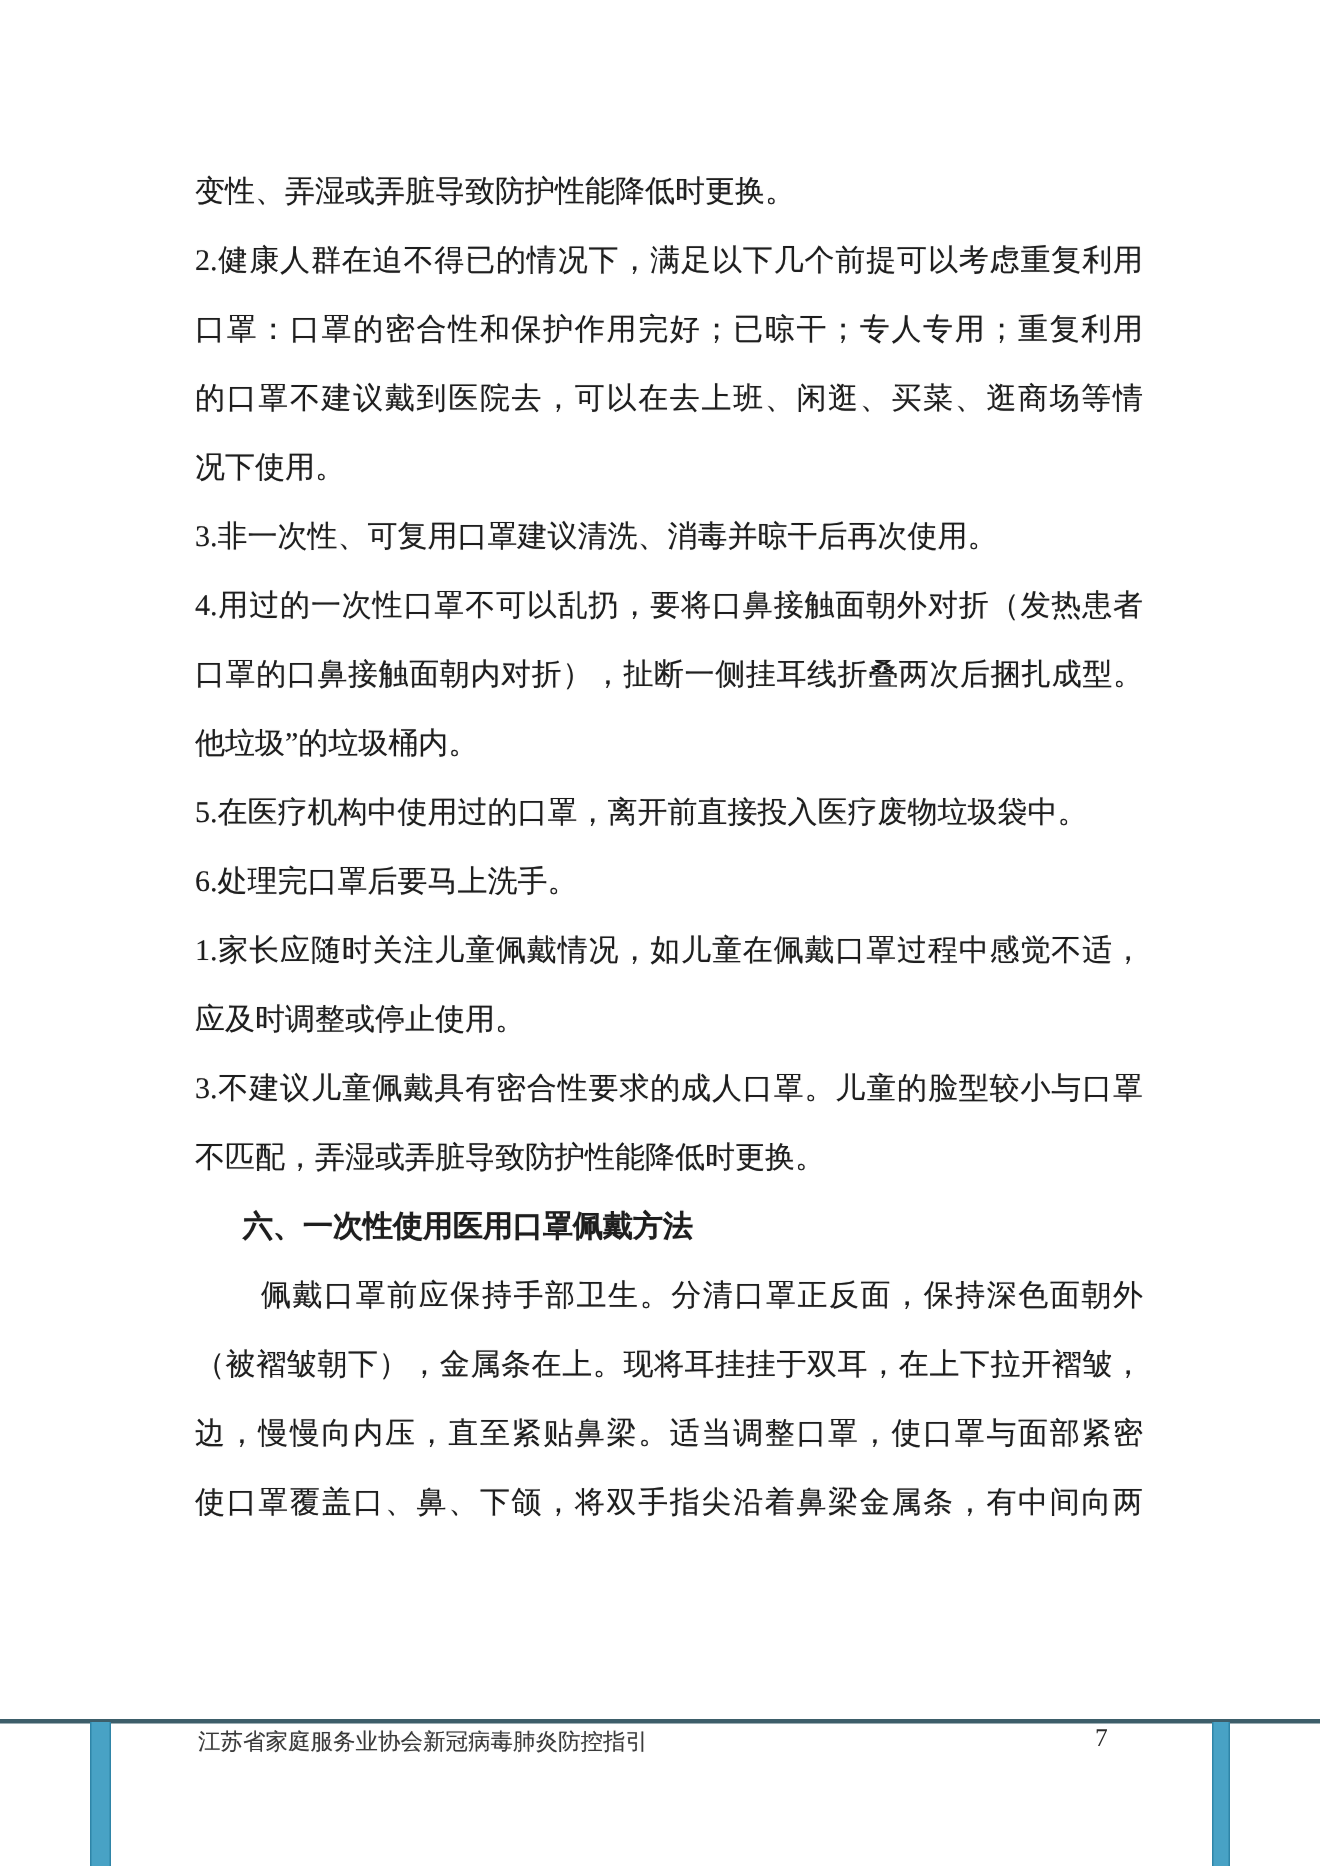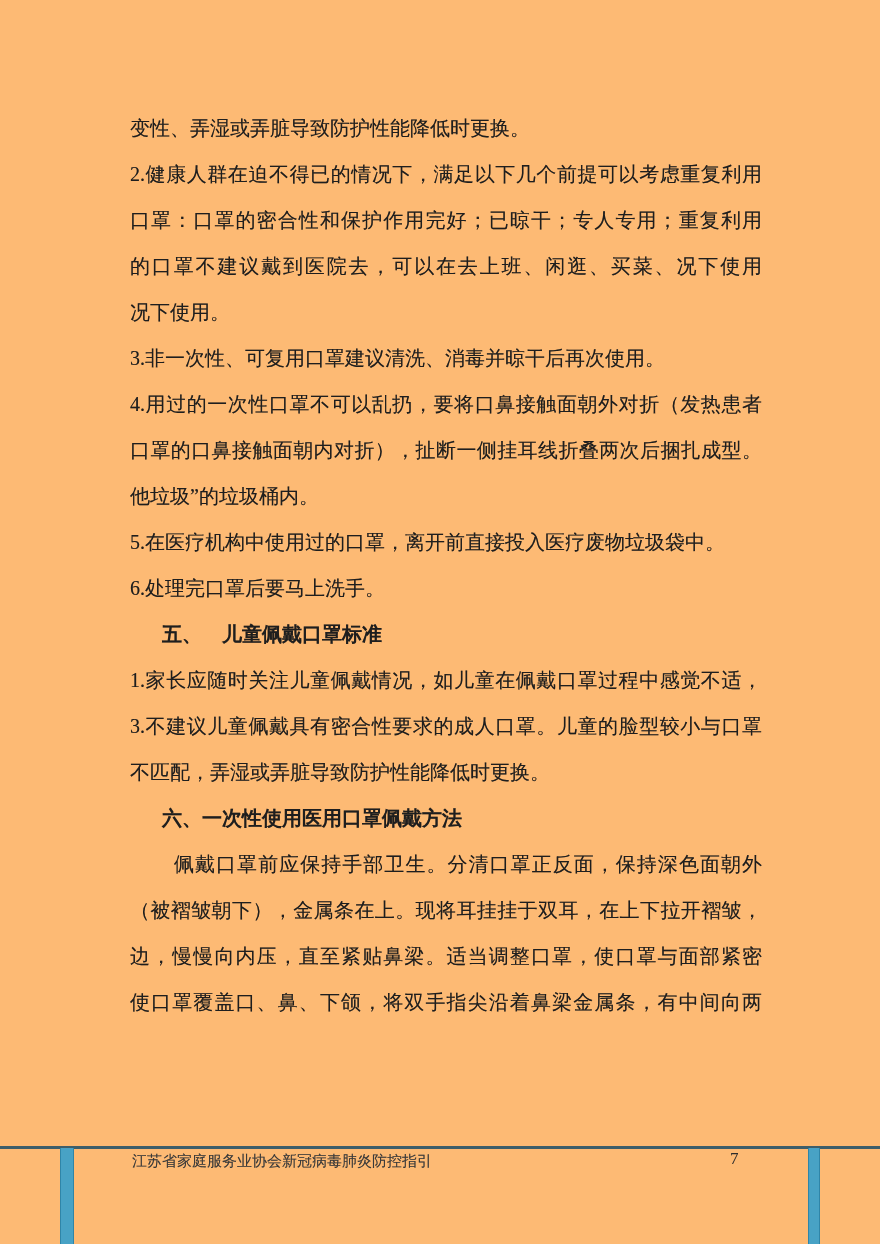--- a/index.html
+++ b/index.html
@@ -1,21 +1,21 @@
 <!DOCTYPE html>
 <html><head>
 <meta charset="utf-8">
 <style>
   html, body { margin: 0; padding: 0; }
   body { background: #e9e9e9; }
   .page {
     position: relative;
     width: 880px;
     height: 1244px;
-    background: #fdba74;
+    background: #ffffff;
     overflow: hidden;
     font-family: "Liberation Serif", "DejaVu Serif", serif;
   }
   .text-column {
     position: absolute;
     left: 130px;
     top: 105px;
     width: 632px;
   }
   .line {
@@ -76,30 +76,30 @@
 </style>
 </head>
 <body>
 
 <div class="page">
 
   <div class="text-column">
     <div class="line end">变性、弄湿或弄脏导致防护性能降低时更换。</div>
     <div class="line full">2.健康人群在迫不得已的情况下，满足以下几个前提可以考虑重复利用</div>
     <div class="line full">口罩：口罩的密合性和保护作用完好；已晾干；专人专用；重复利用</div>
-    <div class="line full">的口罩不建议戴到医院去，可以在去上班、闲逛、买菜、况下使用</div>
+    <div class="line full">的口罩不建议戴到医院去，可以在去上班、闲逛、买菜、逛商场等情</div>
     <div class="line end">况下使用。</div>
     <div class="line end">3.非一次性、可复用口罩建议清洗、消毒并晾干后再次使用。</div>
     <div class="line full">4.用过的一次性口罩不可以乱扔，要将口鼻接触面朝外对折（发热患者</div>
     <div class="line full">口罩的口鼻接触面朝内对折），扯断一侧挂耳线折叠两次后捆扎成型。</div>
     <div class="line end">他垃圾”的垃圾桶内。</div>
     <div class="line end">5.在医疗机构中使用过的口罩，离开前直接投入医疗废物垃圾袋中。</div>
     <div class="line end">6.处理完口罩后要马上洗手。</div>
-    <div class="line heading">五、　儿童佩戴口罩标准</div>
     <div class="line full">1.家长应随时关注儿童佩戴情况，如儿童在佩戴口罩过程中感觉不适，</div>
+    <div class="line end">应及时调整或停止使用。</div>
     <div class="line full">3.不建议儿童佩戴具有密合性要求的成人口罩。儿童的脸型较小与口罩</div>
     <div class="line end">不匹配，弄湿或弄脏导致防护性能降低时更换。</div>
     <div class="line heading">六、一次性使用医用口罩佩戴方法</div>
     <div class="line full indent-para">佩戴口罩前应保持手部卫生。分清口罩正反面，保持深色面朝外</div>
     <div class="line full">（被褶皱朝下），金属条在上。现将耳挂挂于双耳，在上下拉开褶皱，</div>
     <div class="line full">边，慢慢向内压，直至紧贴鼻梁。适当调整口罩，使口罩与面部紧密</div>
     <div class="line full">使口罩覆盖口、鼻、下颌，将双手指尖沿着鼻梁金属条，有中间向两</div>
   </div>
 
   <div class="footer-rule"></div>

